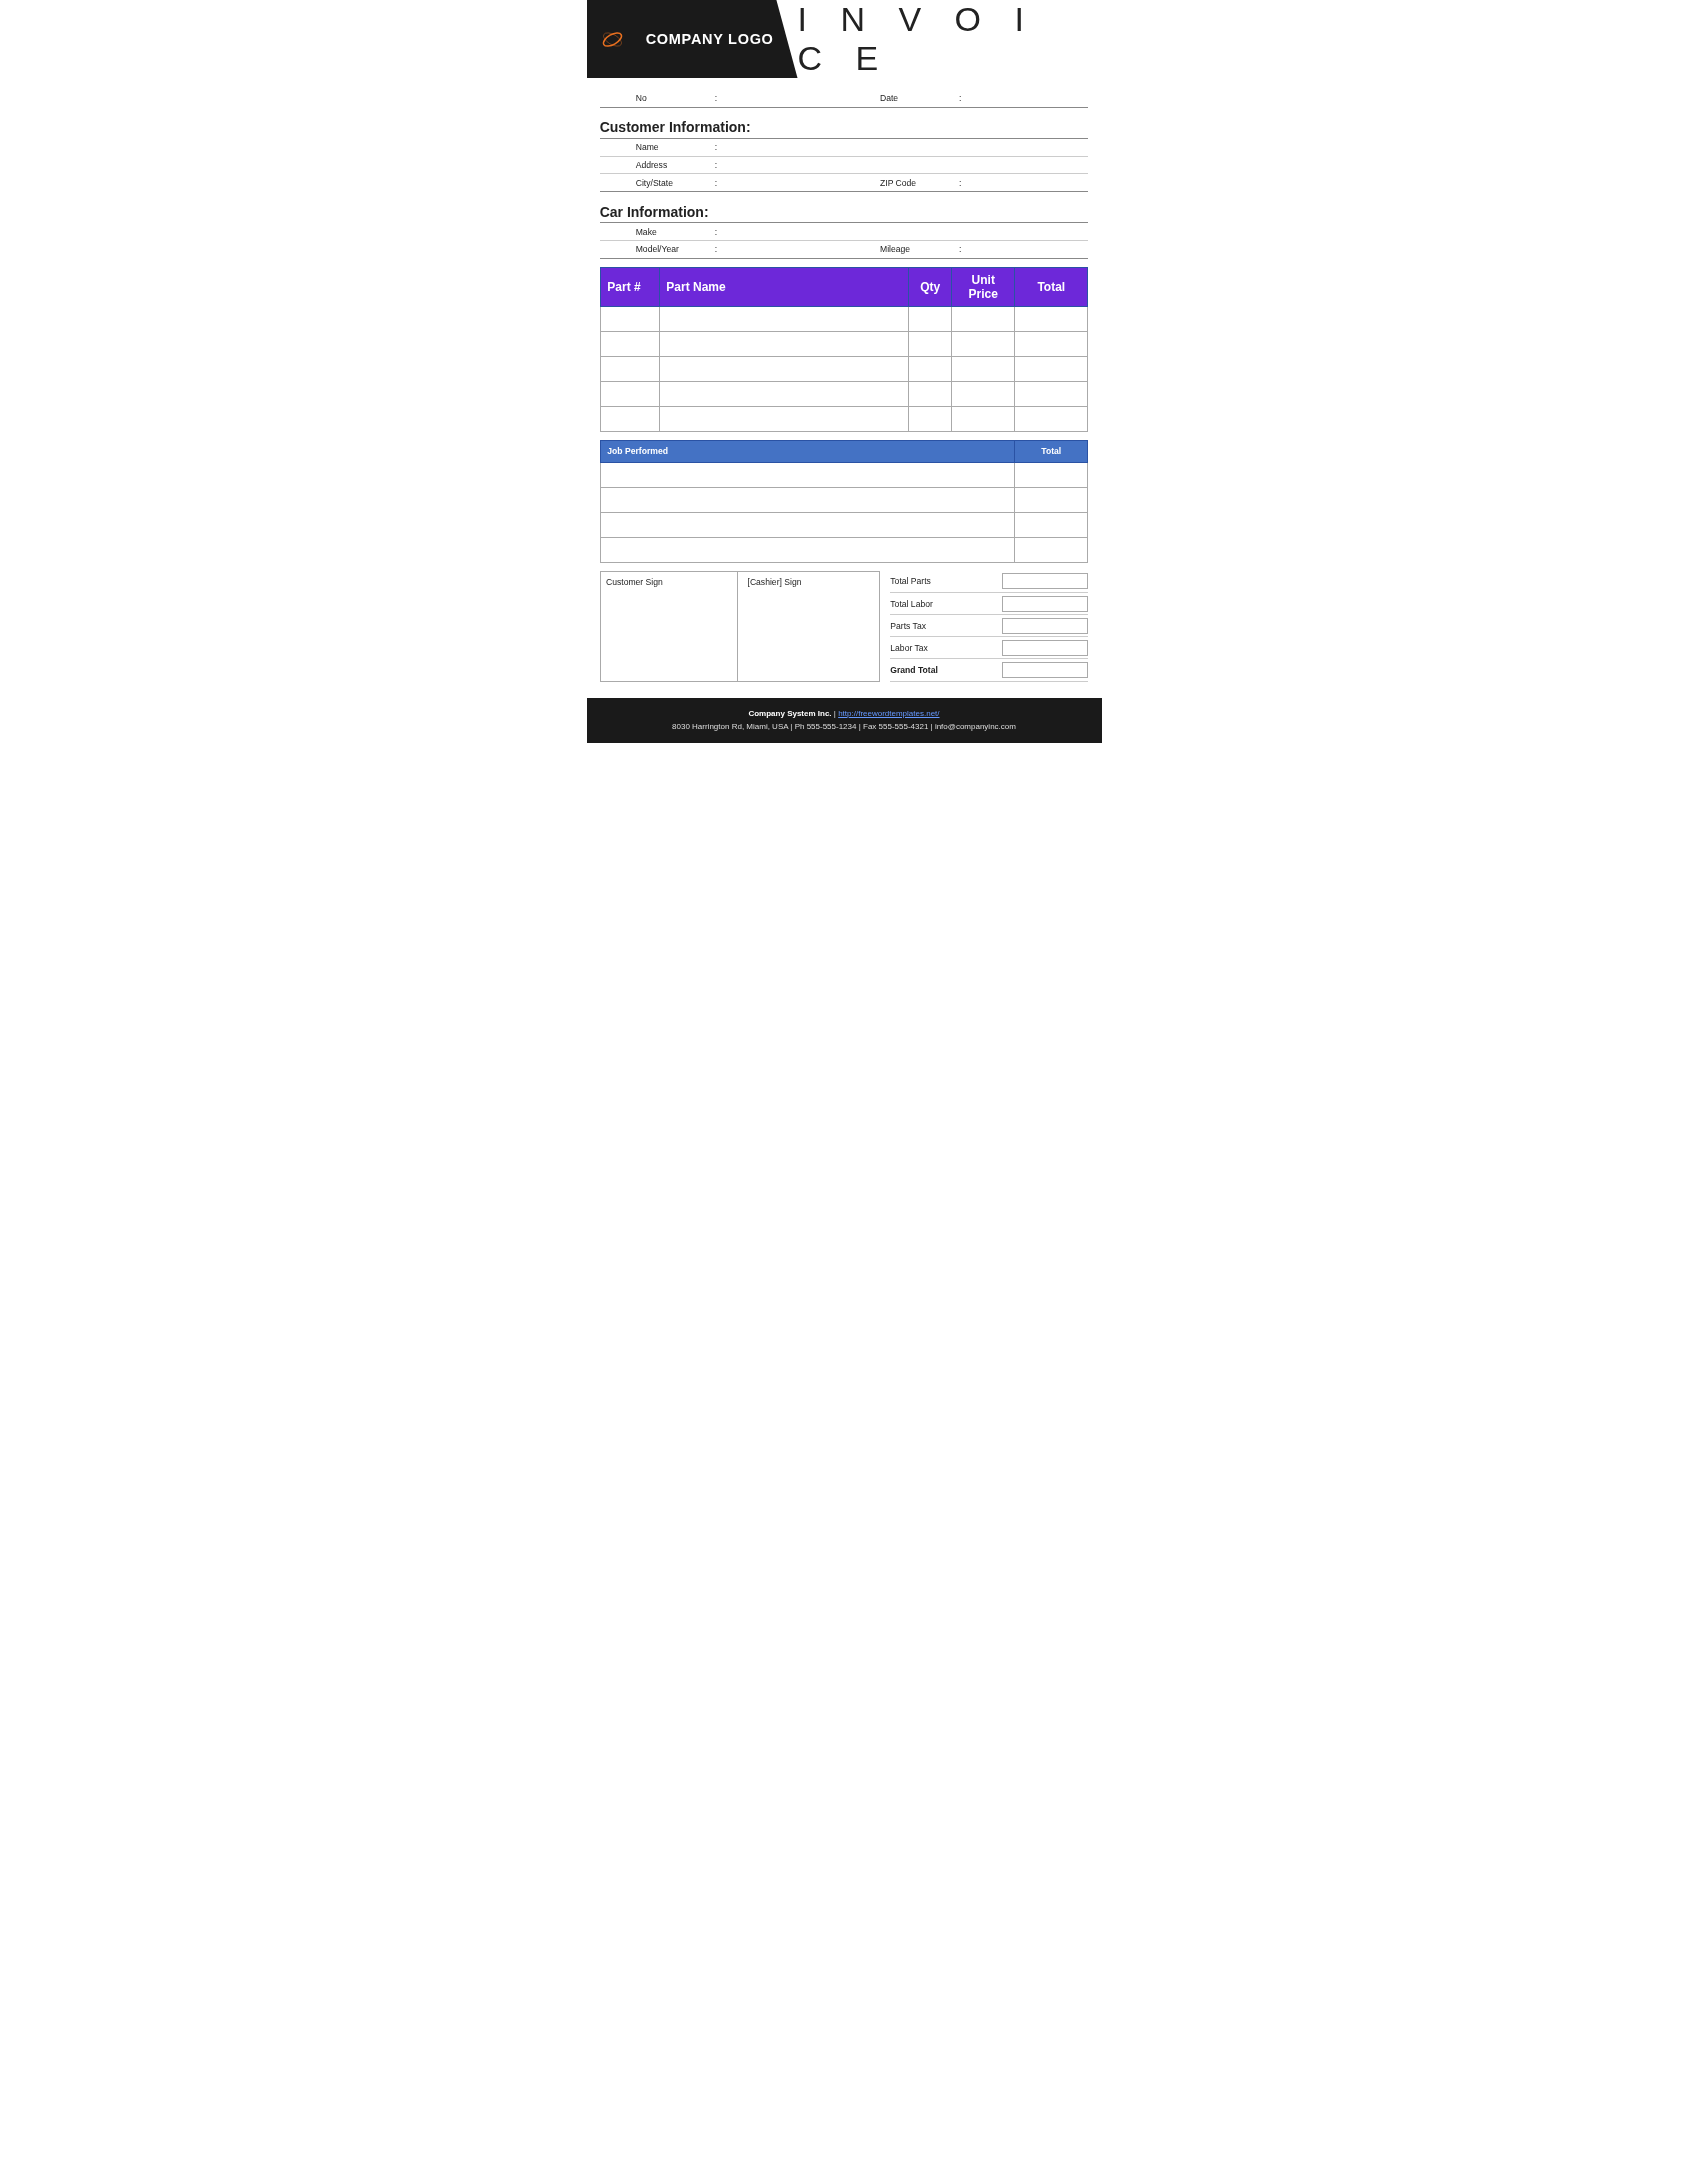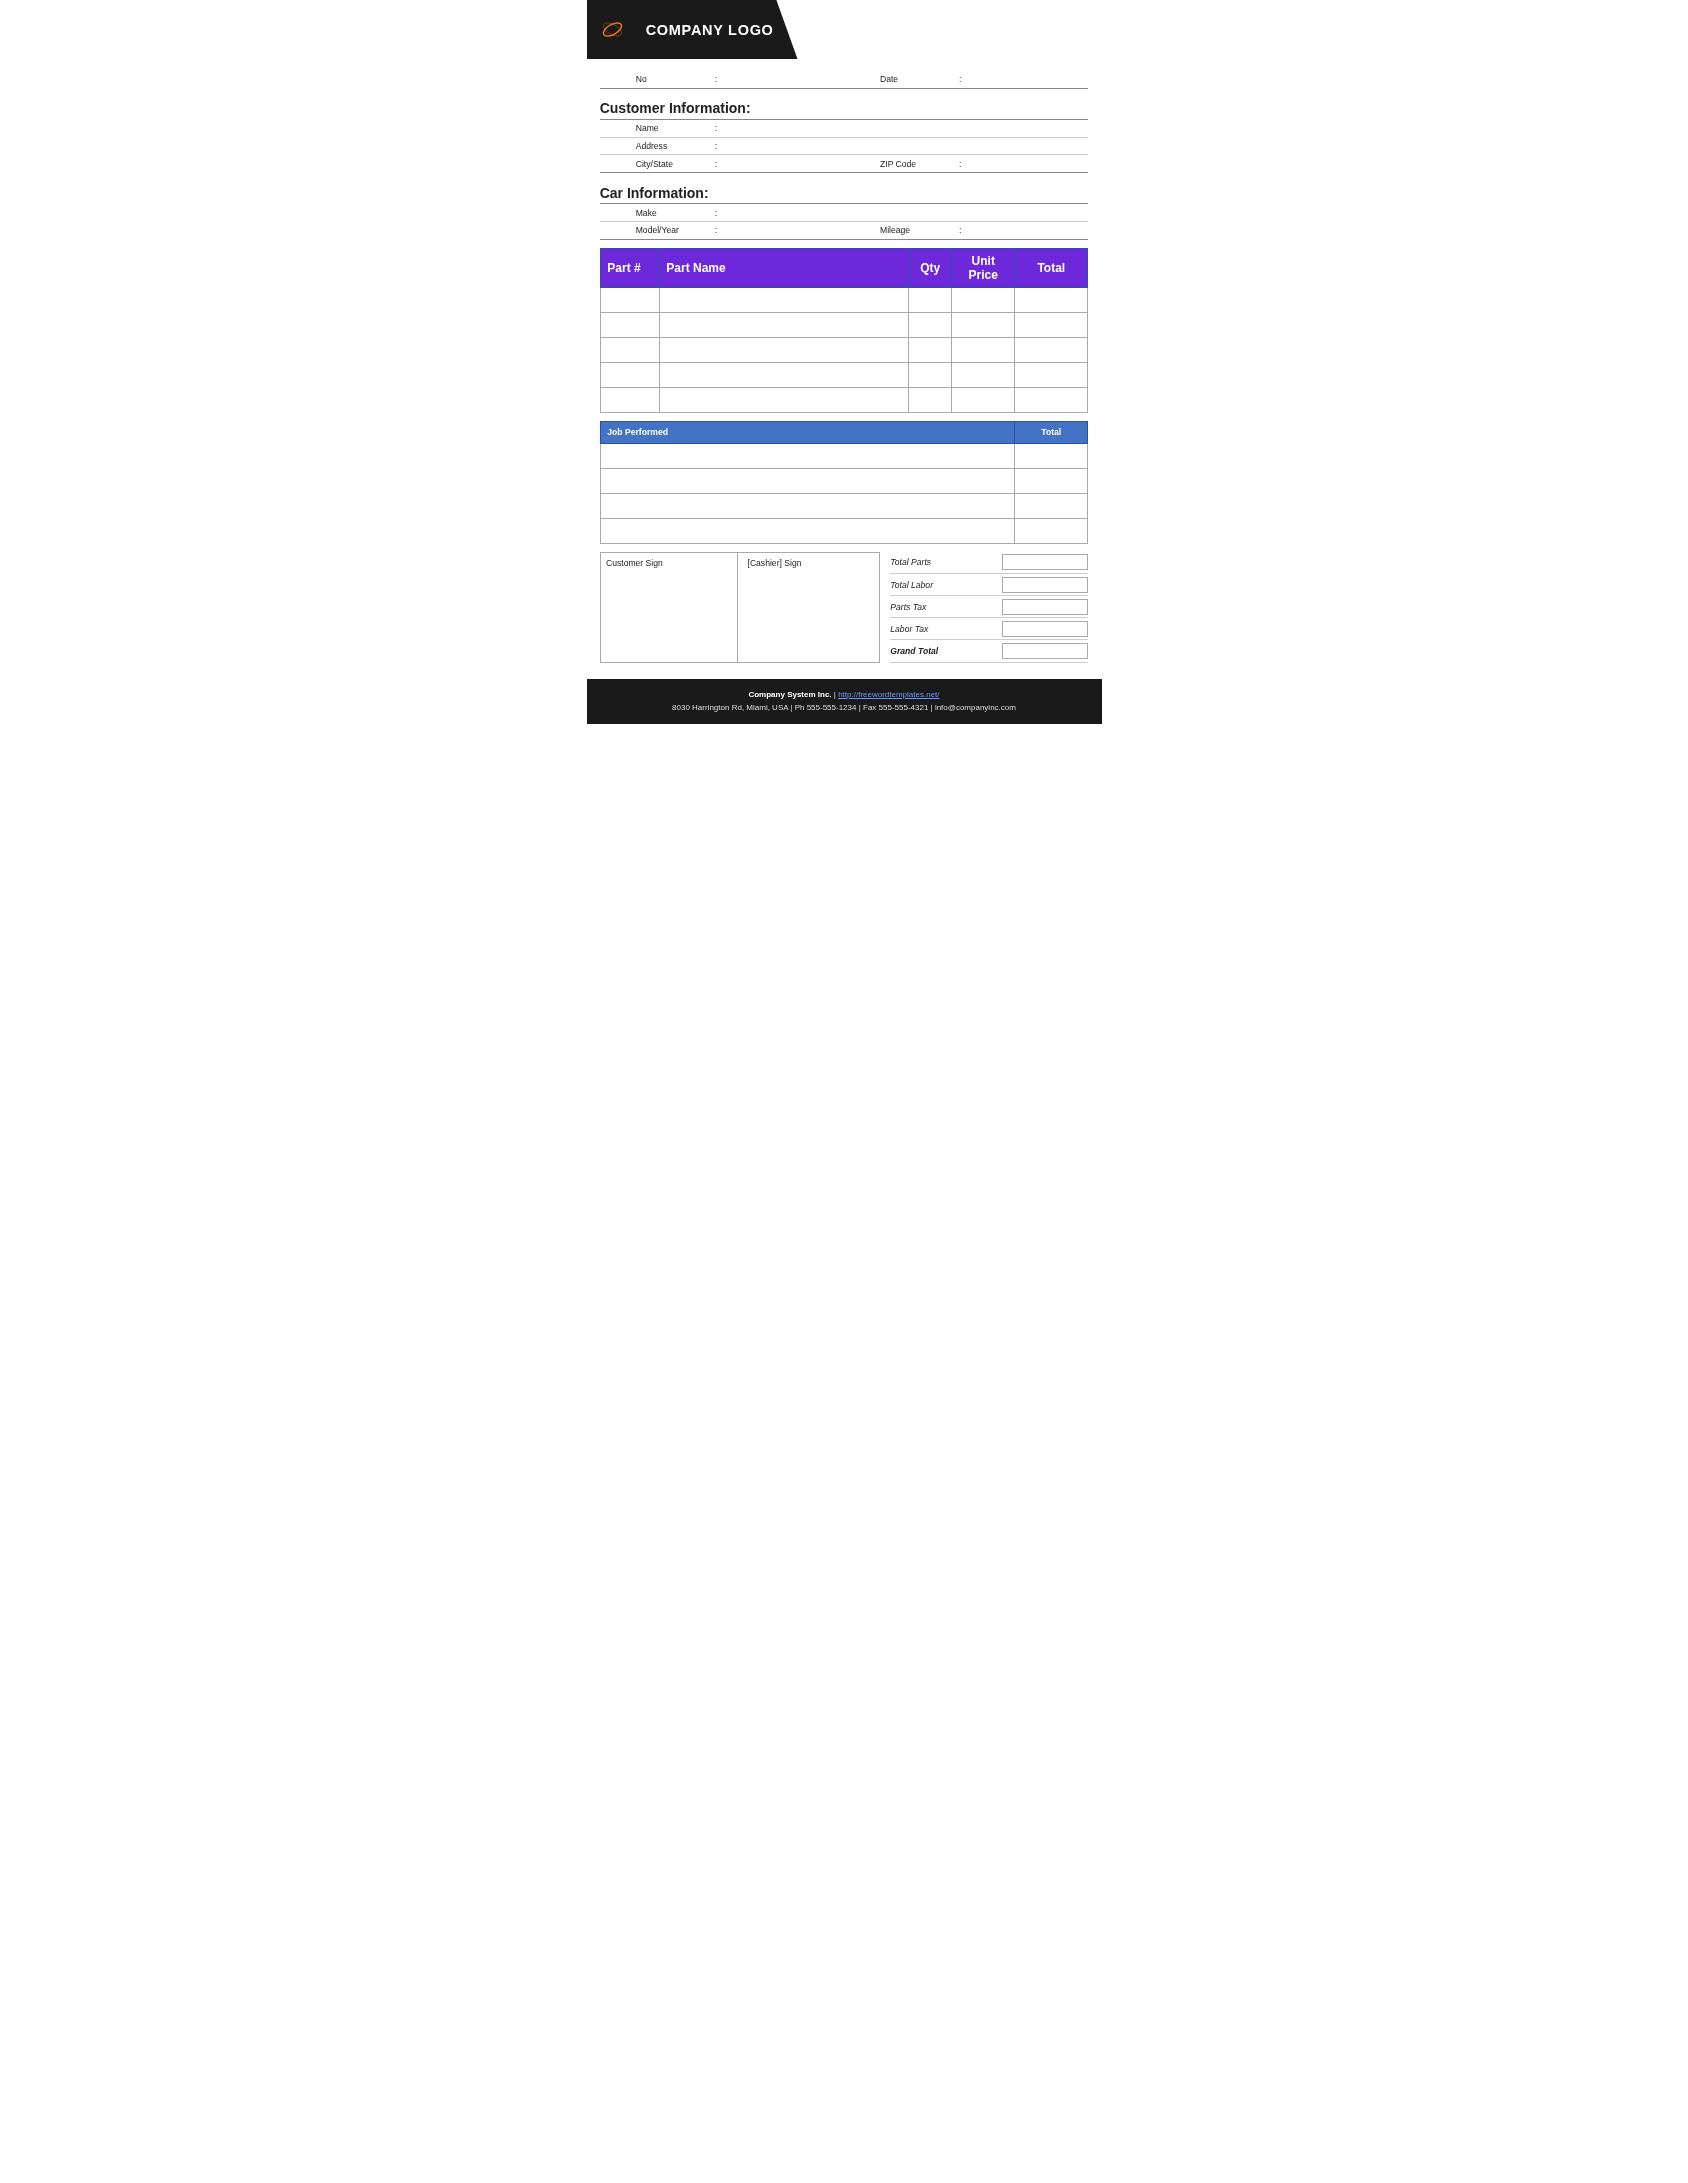--- a/index.html
+++ b/index.html
@@ -207,21 +207,20 @@
       display: flex;
       flex-direction: column;
       gap: 0;
     }
 
     .total-row {
       display: flex;
       align-items: center;
       border-bottom: 0.7px solid #ccc;
       padding: 2.6px 0;
-      font-style: italic;
     }
 
     .total-label {
       flex: 1;
       font-size: 8.6px;
       padding-right: 5.3px;
     }
 
     .total-label.bold {
       font-weight: bold;
@@ -262,20 +261,23 @@
   <div class="header-logo">
     <div class="logo-text">
 
       <svg class="logo-icon" viewBox="0 0 50 50" xmlns="http://www.w3.org/2000/svg">
         <ellipse cx="25" cy="25" rx="20" ry="10" fill="none" stroke="#e87020" stroke-width="3" transform="rotate(-30 25 25)"></ellipse>
         <ellipse cx="25" cy="25" rx="20" ry="10" fill="none" stroke="#e87020" stroke-width="1.5" transform="rotate(30 25 25)" opacity="0.5"></ellipse>
       </svg>
       <span>COMPANY LOGO</span>
     </div>
   </div>
+  <div class="header-title">
+    <span class="invoice-title">I N V O I C E</span>
+  </div>
 </div>
 
 <div class="info-section">
   <div class="info-row double-line">
     <span class="info-label">No</span>
     <span class="info-colon">:</span>
     <span class="info-value"></span>
     <span class="info-label">Date</span>
     <span class="info-colon">:</span>
     <span class="info-value"></span>

